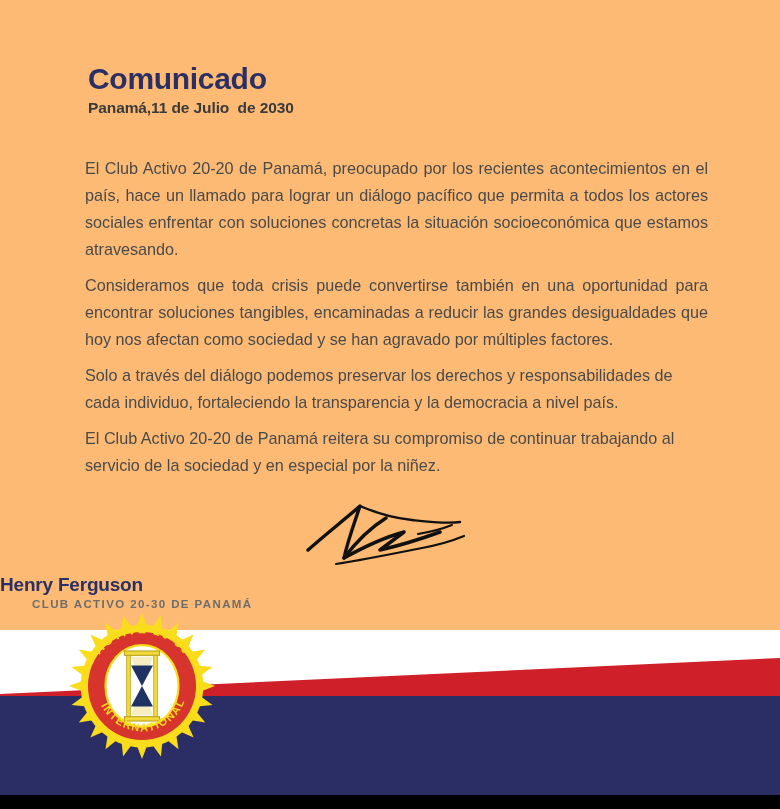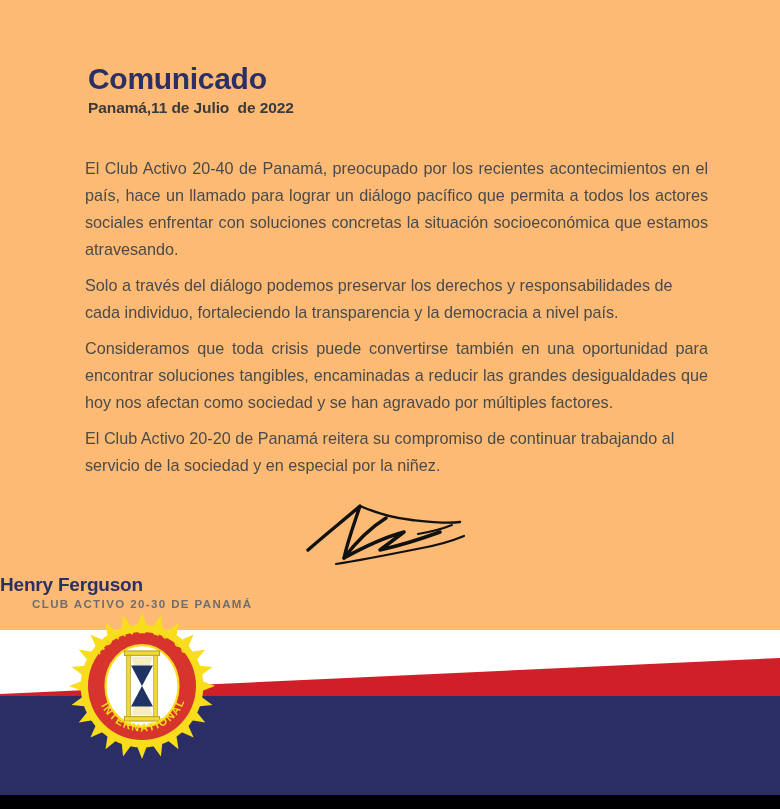--- a/index.html
+++ b/index.html
@@ -119,27 +119,27 @@
   }
   .logo svg { display: block; }
 </style>
 </head>
 <body>
 
 <div id="page">
 
   <div class="header">
     <h1 class="doc-title">Comunicado</h1>
-    <p class="doc-date">Panamá,11 de Julio  de 2022</p>
+    <p class="doc-date">Panamá,11 de Julio  de 2030</p>
   </div>
 
   <div class="body-block">
-    <p class="para">El Club Activo 20-40 de Panamá, preocupado por los recientes acontecimientos en el país, hace un llamado para lograr un diálogo pacífico que permita a todos los actores sociales enfrentar con soluciones concretas la situación socioeconómica que estamos atravesando.</p>
+    <p class="para">El Club Activo 20-20 de Panamá, preocupado por los recientes acontecimientos en el país, hace un llamado para lograr un diálogo pacífico que permita a todos los actores sociales enfrentar con soluciones concretas la situación socioeconómica que estamos atravesando.</p>
+    <p class="para">Consideramos que toda crisis puede convertirse también en una oportunidad para encontrar soluciones tangibles, encaminadas a reducir las grandes desigualdades que hoy nos afectan como sociedad y se han agravado por múltiples factores.</p>
     <p class="para nojust">Solo a través del diálogo podemos preservar los derechos y responsabilidades de cada individuo, fortaleciendo la transparencia y la democracia a nivel país.</p>
-    <p class="para">Consideramos que toda crisis puede convertirse también en una oportunidad para encontrar soluciones tangibles, encaminadas a reducir las grandes desigualdades que hoy nos afectan como sociedad y se han agravado por múltiples factores.</p>
     <p class="para nojust">El Club Activo 20-20 de Panamá reitera su compromiso de continuar trabajando al servicio de la sociedad y en especial por la niñez.</p>
   </div>
 
   <div class="sign-block">
     <div class="sig-wrap">
       <svg class="sig-svg" width="180" height="72" viewBox="0 0 180 72" aria-hidden="true">
         <g fill="none" stroke="#111111" stroke-linecap="round" stroke-linejoin="round">
           <path d="M8 52 C 26 36, 44 22, 60 8 C 54 26, 48 42, 44 60 C 56 44, 70 30, 86 20" stroke-width="3.4"></path>
           <path d="M44 60 C 62 50, 82 40, 104 34 C 96 40, 88 46, 80 52 C 98 48, 118 42, 140 34" stroke-width="3.6"></path>
           <path d="M60 8 C 74 14, 92 20, 112 22 C 130 24, 146 26, 160 24" stroke-width="2.4"></path>

